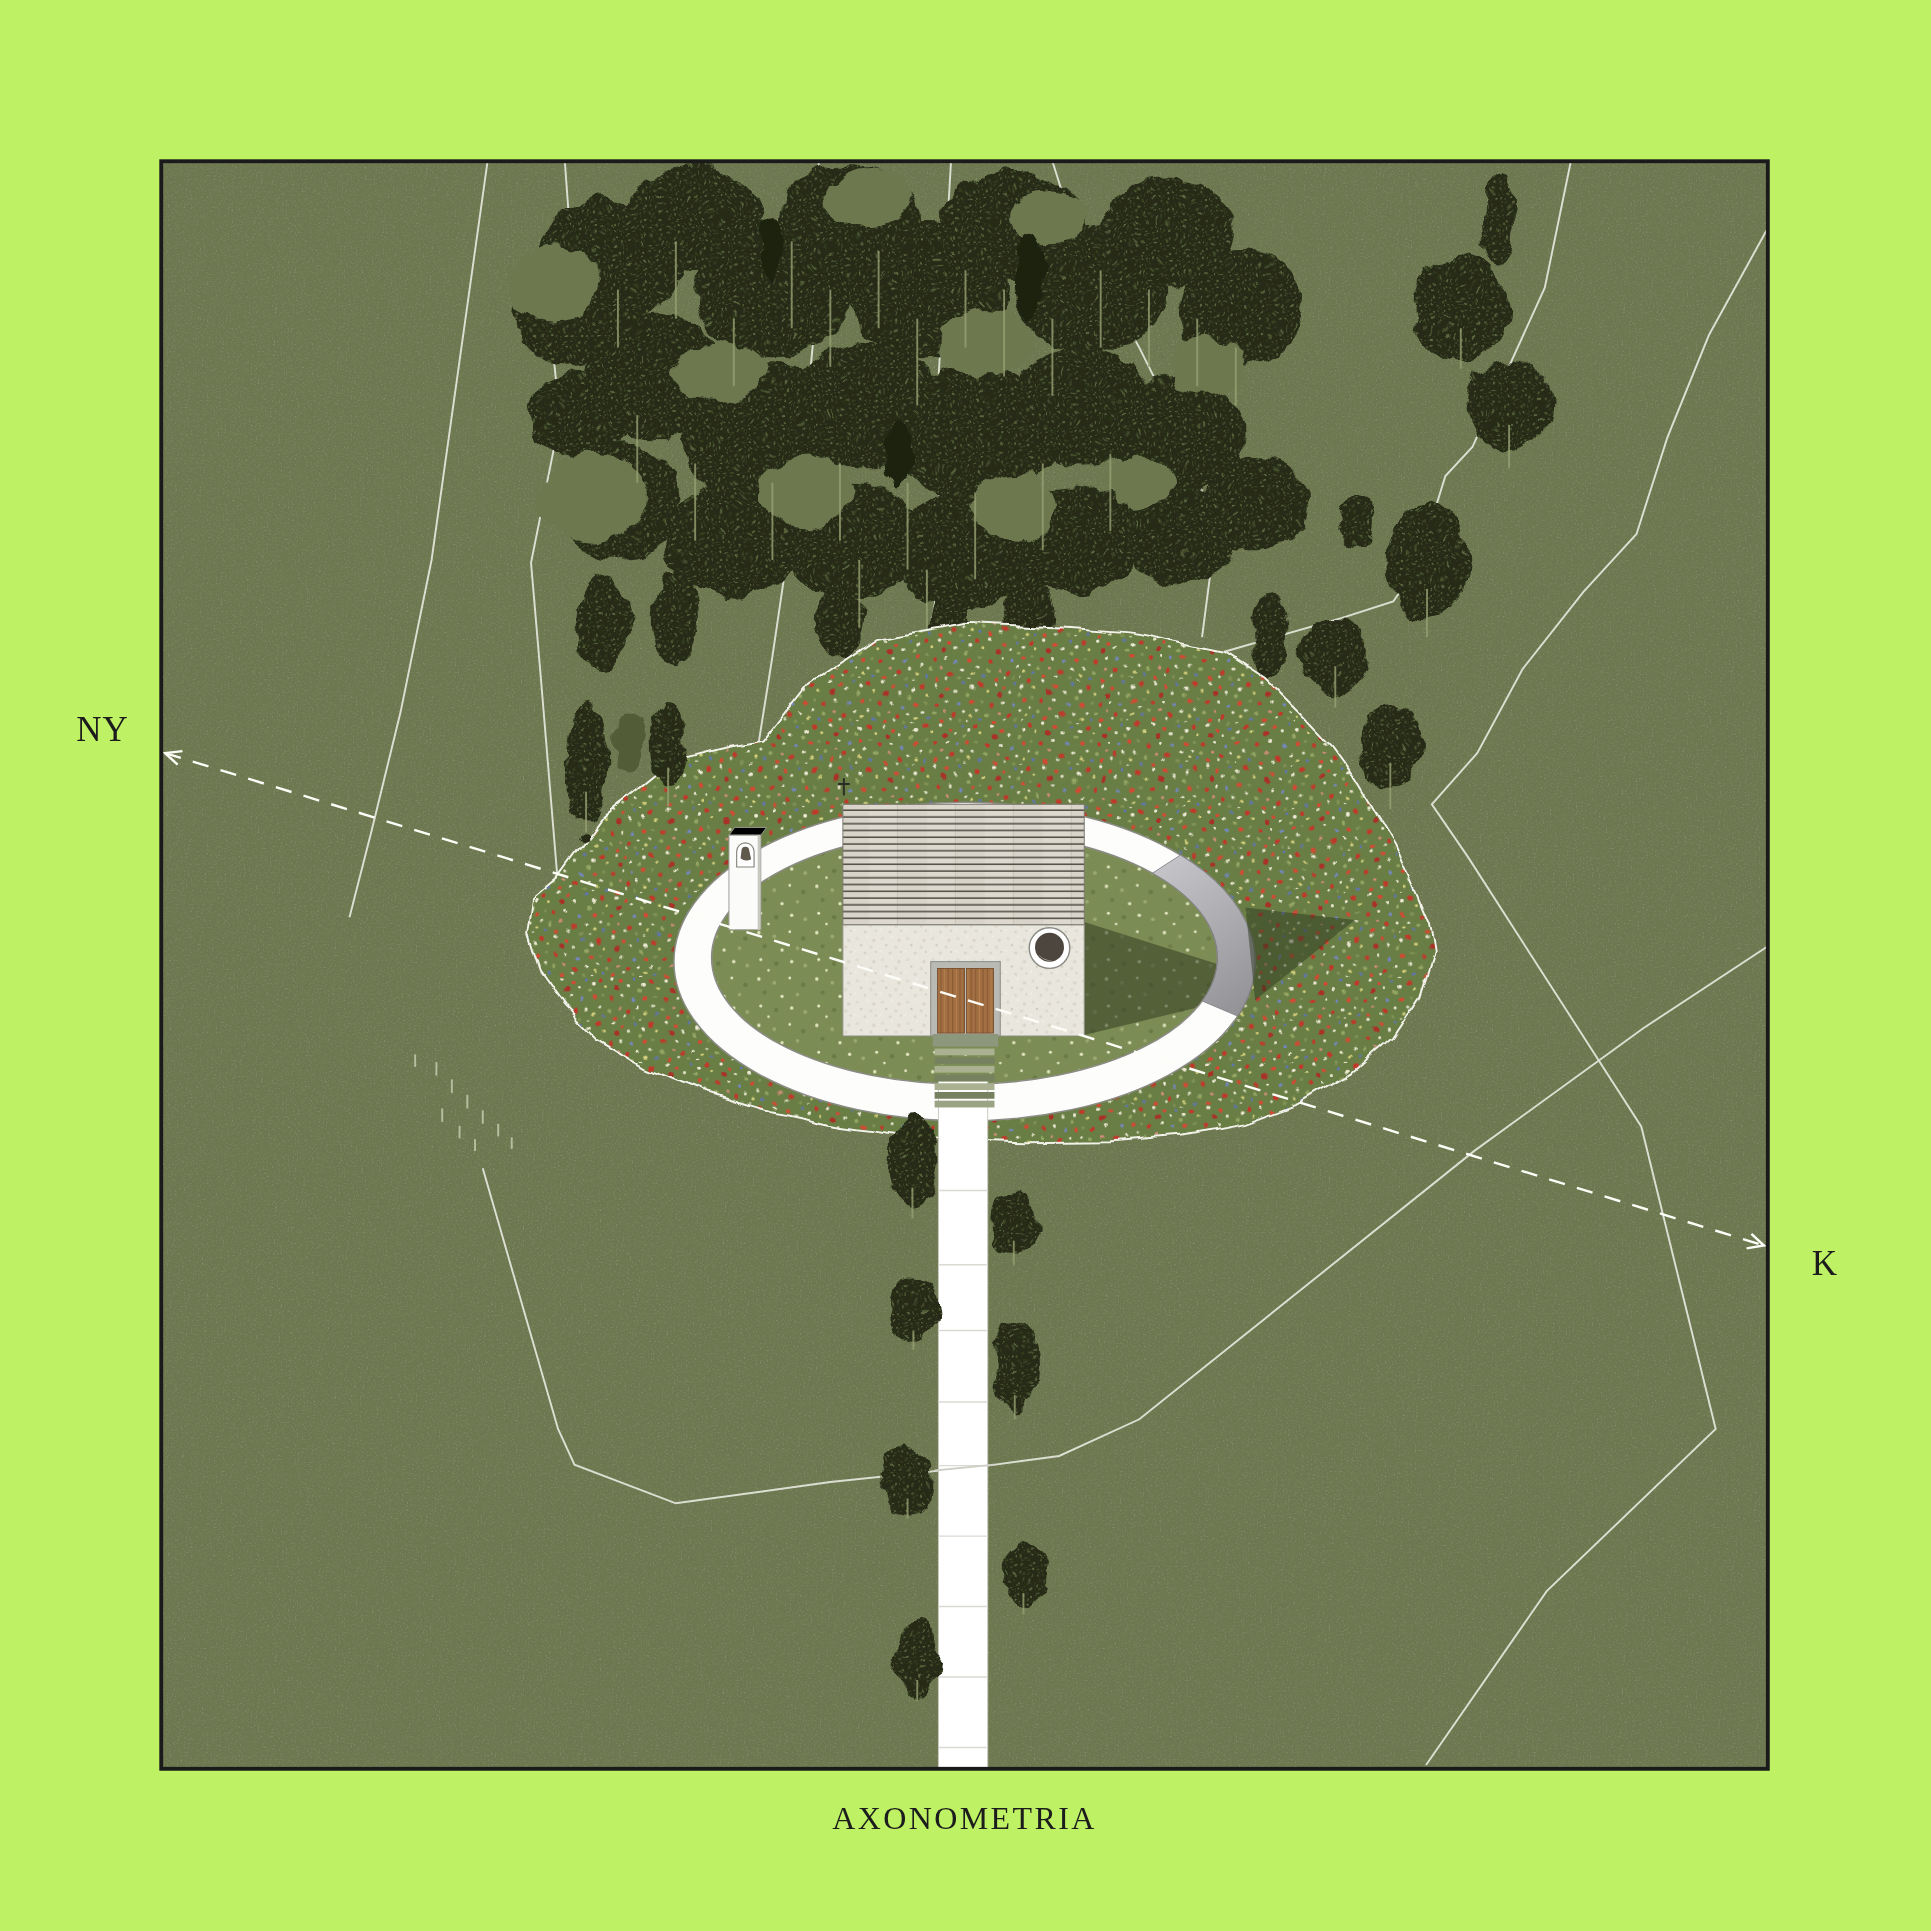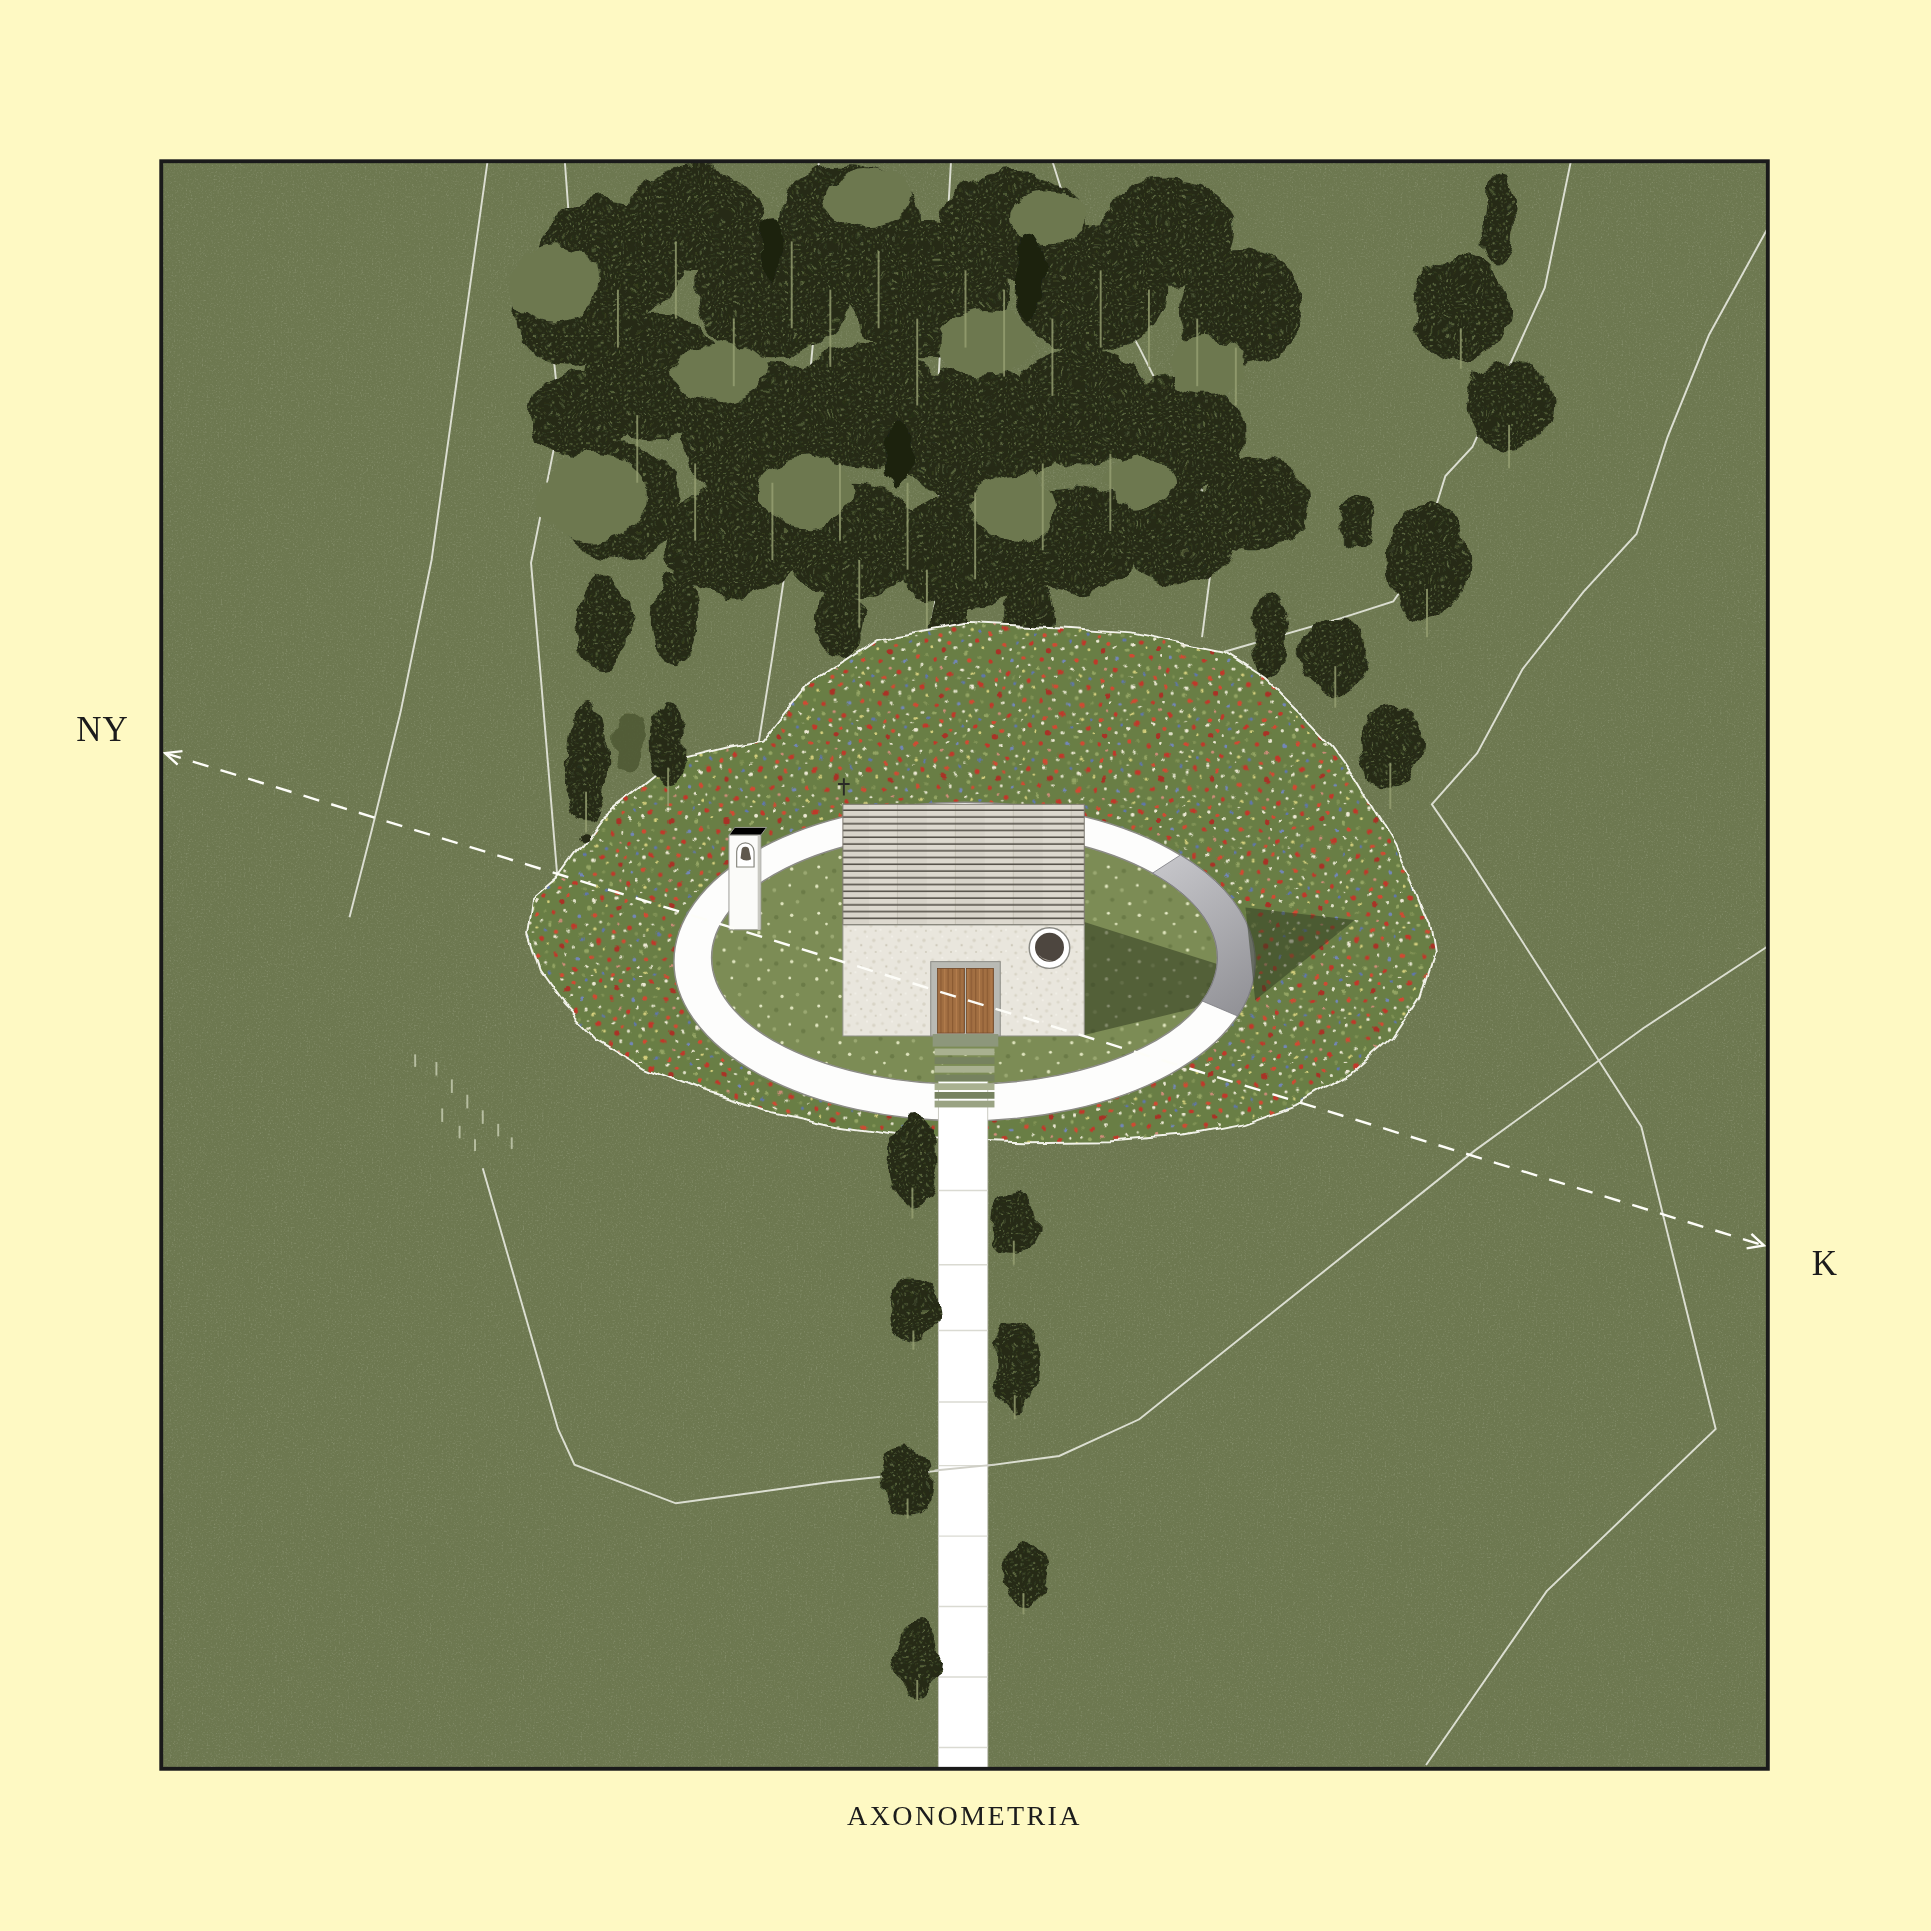--- a/index.html
+++ b/index.html
@@ -1,23 +1,23 @@
 <!DOCTYPE html>
 <html><head>
 <meta charset="utf-8">
 <style>
   html,body{margin:0;padding:0;background:#ffffff;}
-  .canvas{position:relative;width:1931px;height:1931px;background:#fef9c3;overflow:hidden;
+  .canvas{position:relative;width:1931px;height:1931px;background:#bef264;overflow:hidden;
           font-family:"Liberation Serif","DejaVu Serif",serif;}
   .canvas svg{position:absolute;left:0;top:0;}
   .label{position:absolute;color:#1c1c1c;text-align:center;
          font-family:"Liberation Serif","DejaVu Serif",serif;}
   .label-ny{left:54px;top:710px;width:97px;font-size:35px;letter-spacing:1px;}
   .label-k{left:1781px;top:1244px;width:87px;font-size:35px;}
-  .label-caption{left:723px;top:1800px;width:483px;font-size:28px;letter-spacing:2.4px;}
+  .label-caption{left:723px;top:1800px;width:483px;font-size:32px;letter-spacing:2.4px;}
 </style>
 </head>
 <body>
 
 <div class="canvas">
 <svg width="1931" height="1931" viewBox="0 0 2000 2000">
   <defs>
     <filter id="grain" x="-5%" y="-5%" width="110%" height="110%">
       <feTurbulence type="fractalNoise" baseFrequency="0.55" numOctaves="2" seed="7" result="n"></feTurbulence>
       <feColorMatrix in="n" type="matrix" values="0 0 0 0 0.97  0 0 0 0 0.98  0 0 0 0 0.90  0.6 0.6 0 0 -0.62" result="sp"></feColorMatrix>

